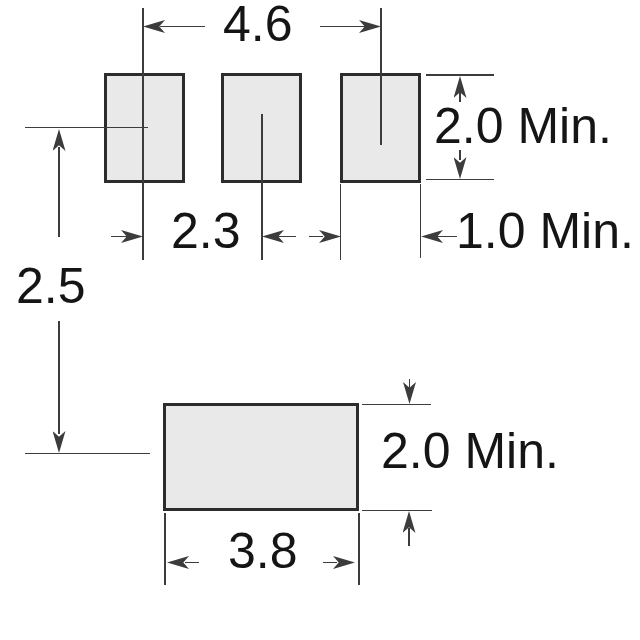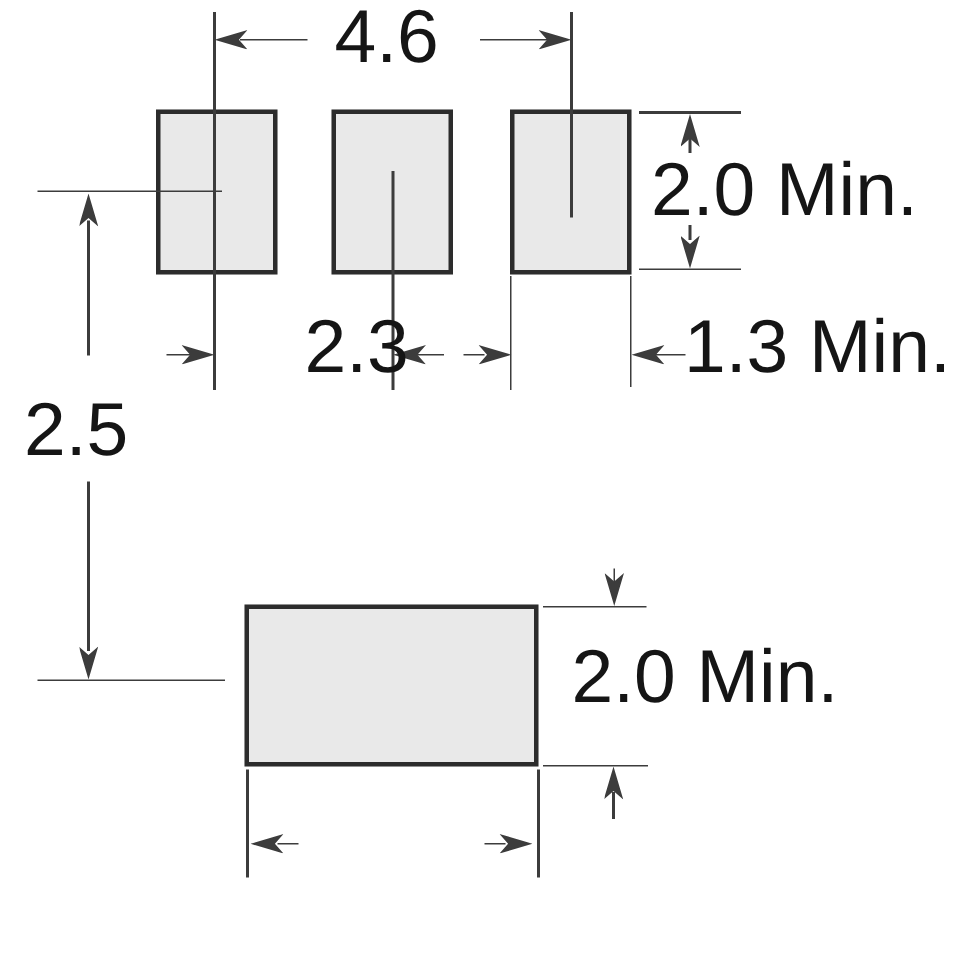--- a/index.html
+++ b/index.html
@@ -58,27 +58,27 @@
   <div class="ah down" style="left:453.5px;top:157px;"></div>
   <div class="label" style="left:434px;top:98px;">2.0 Min.</div>
 
   <div class="vline" style="left:339.8px;top:184px;height:76px;"></div>
   <div class="vline" style="left:419.8px;top:184px;height:74px;"></div>
 
   <div class="hline" style="left:111px;top:235.7px;width:16px;"></div>
   <div class="ah right" style="left:121px;top:230px;"></div>
   <div class="ah left" style="left:262px;top:230px;"></div>
   <div class="hline" style="left:278px;top:235.7px;width:18px;"></div>
-  <div class="label" style="left:171px;top:203px;margin-left:32px;">2.3</div>
+  <div class="label" style="left:171px;top:203px;">2.3</div>
 
   <div class="hline" style="left:309px;top:235.7px;width:14px;"></div>
   <div class="ah right" style="left:319px;top:230px;"></div>
   <div class="ah left" style="left:421px;top:230px;"></div>
   <div class="hline" style="left:437px;top:235.7px;width:20px;"></div>
-  <div class="label" style="left:456px;top:203px;">1.3 Min.</div>
+  <div class="label" style="left:456px;top:203px;">1.0 Min.</div>
 
   <div class="hline" style="left:25px;top:126.7px;width:123px;"></div>
   <div class="hline" style="left:25px;top:452.7px;width:125px;"></div>
   <div class="ah up" style="left:52.5px;top:129px;"></div>
   <div class="vline" style="left:58.2px;top:147px;height:90px;"></div>
   <div class="vline" style="left:58.2px;top:321px;height:113px;"></div>
   <div class="ah down" style="left:52.5px;top:431px;"></div>
   <div class="label" style="left:16px;top:258px;">2.5</div>
 
   <div class="hline" style="left:362px;top:403.9px;width:69px;"></div>
@@ -88,14 +88,15 @@
   <div class="ah up" style="left:402.5px;top:511px;"></div>
   <div class="vline" style="left:408.2px;top:528px;height:18px;"></div>
   <div class="label" style="left:381px;top:423px;">2.0 Min.</div>
 
   <div class="vline" style="left:164.2px;top:513px;height:72px;"></div>
   <div class="vline" style="left:358px;top:513px;height:72px;"></div>
   <div class="ah left" style="left:167px;top:556px;"></div>
   <div class="hline" style="left:185px;top:561.7px;width:14px;"></div>
   <div class="hline" style="left:323px;top:561.7px;width:14px;"></div>
   <div class="ah right" style="left:333px;top:556px;"></div>
+  <div class="label" style="left:228px;top:523px;">3.8</div>
 
 </div>
 
 </body></html>

